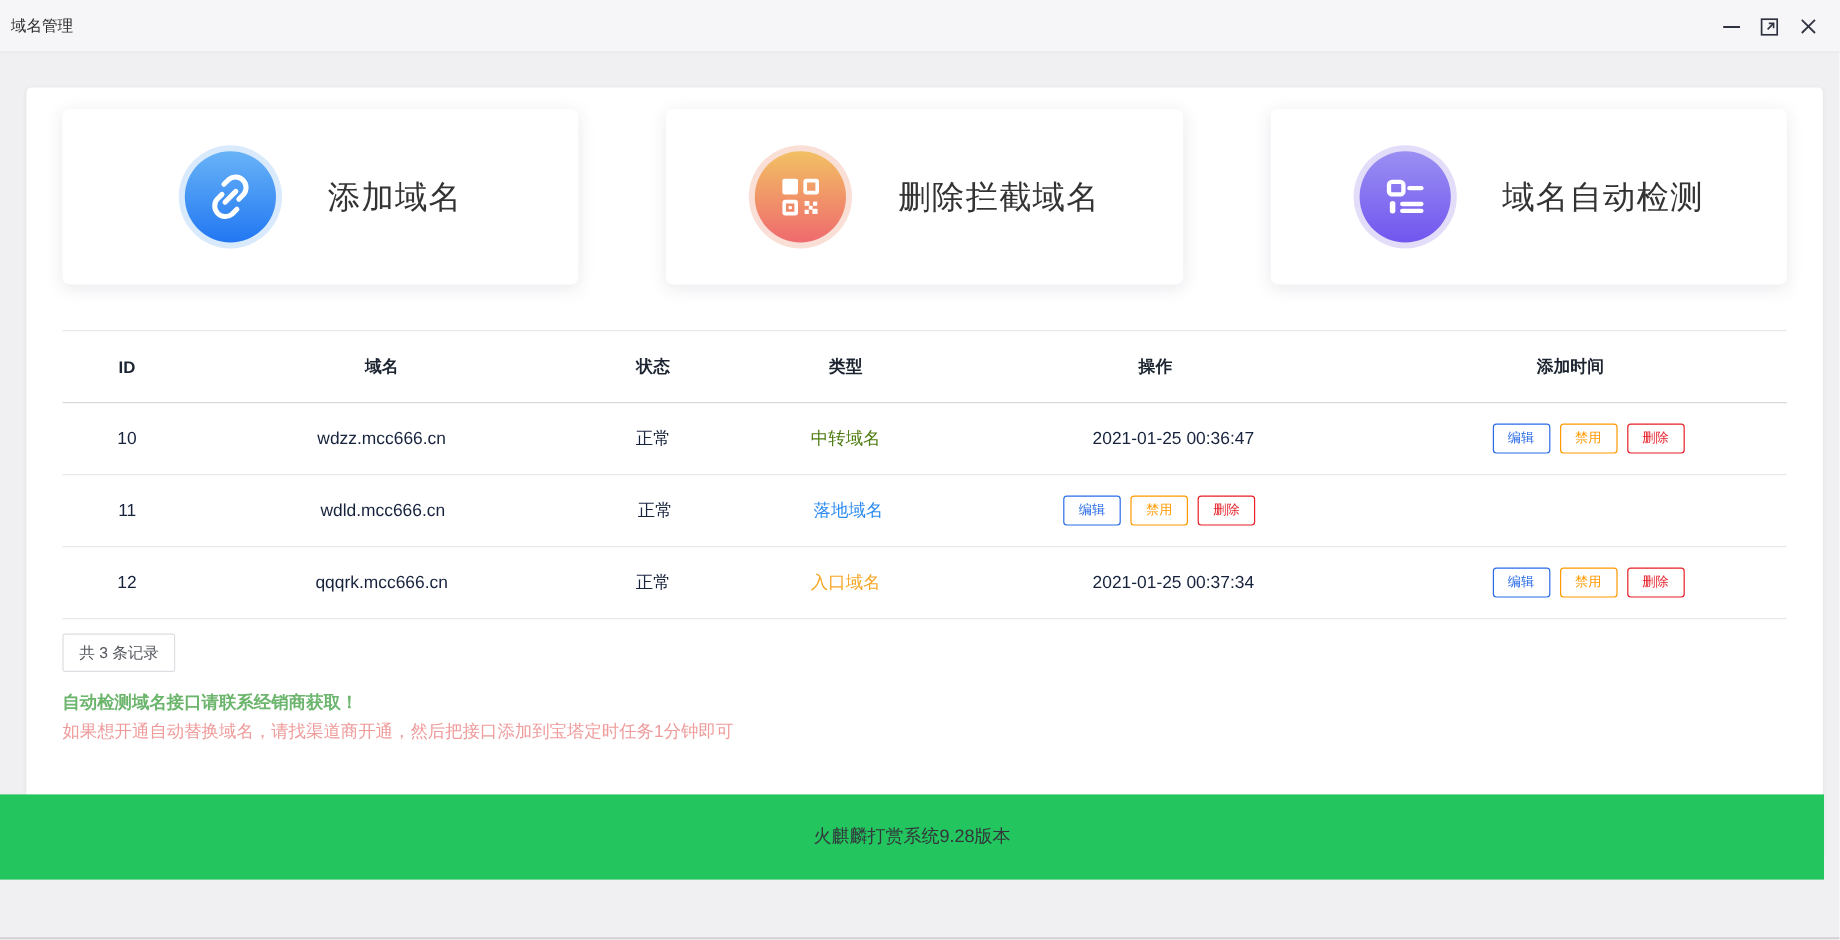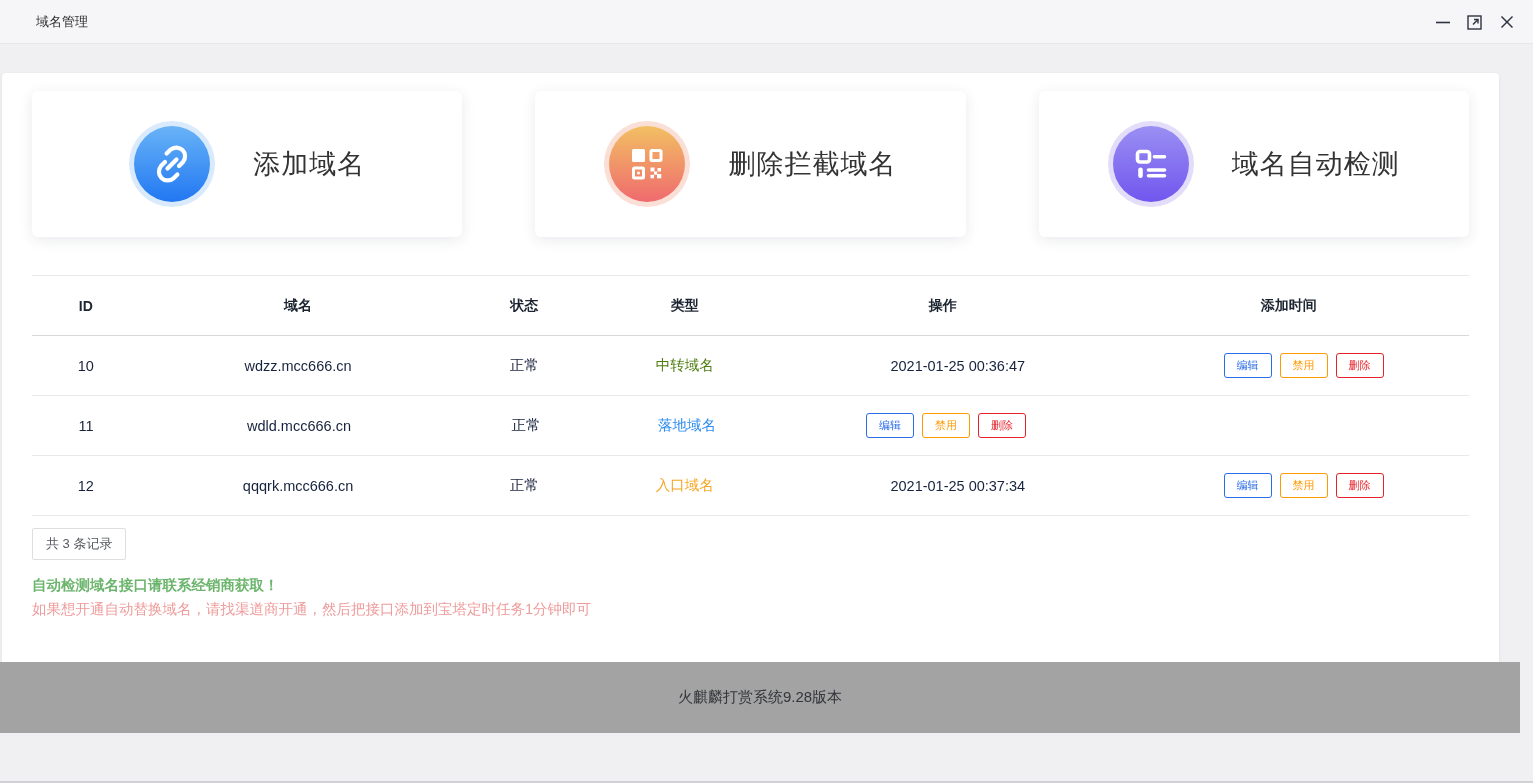--- a/index.html
+++ b/index.html
@@ -9,30 +9,30 @@
     background:#f0f0f2;
     position:relative;
     color:#1c2430;
   }
 
   
   .titlebar{
     position:absolute; top:0; left:0; right:0; height:44px;
     background:#f6f6f8; border-bottom:1px solid #e7e7ea;
     display:flex; align-items:center; justify-content:space-between;
-    padding:0 10px 0 36px;
+    padding:0 10px 0 9px;
   }
   .titlebar .win-title{ font-size:13px; color:#2b2b2e; }
   .win-controls{ display:flex; align-items:center; }
   .win-btn{ width:32px; height:30px; display:flex; align-items:center; justify-content:center; cursor:pointer; }
   .win-btn svg{ display:block; }
 
   
   .panel{
-    position:absolute; top:73px; left:2px; width:1497px; height:643px;
+    position:absolute; top:73px; left:22px; width:1497px; height:643px;
     background:#ffffff; border-radius:4px;
     box-shadow:0 1px 4px rgba(25,30,50,0.06);
     text-decoration:underline;
   }
 
   
   .cards{
     position:absolute; top:18px; left:30px; right:30px; height:146px;
     display:flex; gap:73px;
   }
@@ -81,21 +81,21 @@
     position:absolute; top:455px; left:30px;
     display:inline-block; border:1px solid #dcdee2; border-radius:2px;
     padding:6px 13px; font-size:13px; color:#55585e; background:#fff;
   }
   .tip-green{ position:absolute; top:503px; left:30px; font-size:14.5px; font-weight:bold; }
   .tip-pink { position:absolute; top:527px; left:30px; font-size:14.5px; }
 
   
   .version-band{
     position:absolute; top:662px; left:0; right:13px; height:71px;
-    background:#a3a3a3; display:flex; align-items:center; justify-content:center;
+    background:#22c55e; display:flex; align-items:center; justify-content:center;
   }
   .version-text{ font-size:15px; color:#33353a; font-weight:500; }
   .bottom-edge{
     position:absolute; left:0; right:0; bottom:0; height:2px; background:#d2d2d6;
   }
 </style>
 </head>
 <body>
 
 <div class="titlebar">

